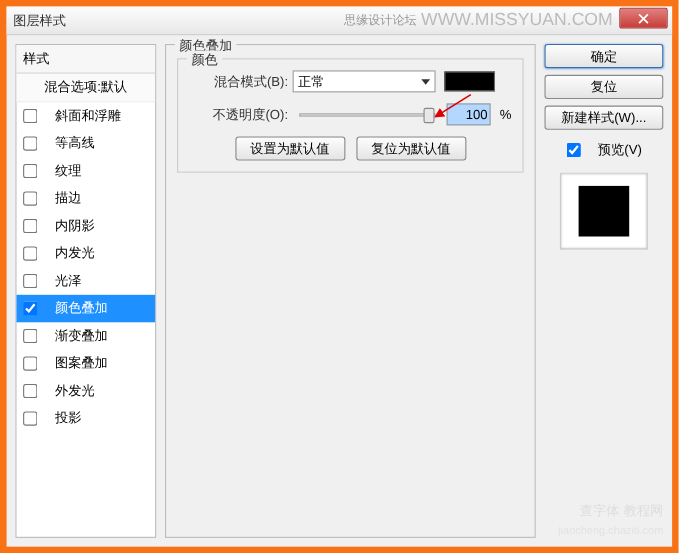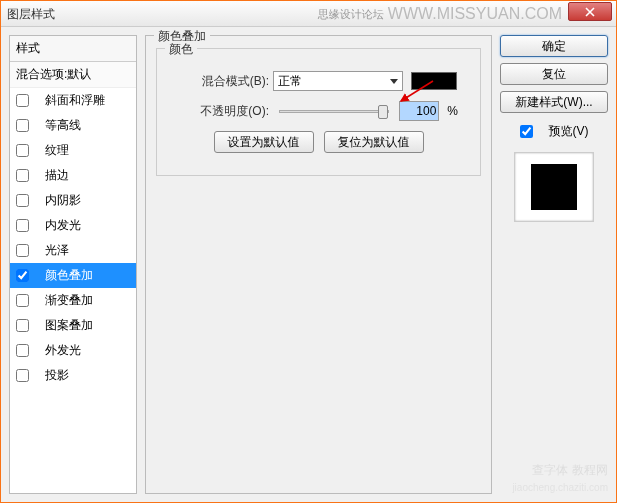--- a/index.html
+++ b/index.html
@@ -1,37 +1,37 @@
 <!DOCTYPE html>
 <html><head>
 <meta charset="utf-8">
 <style>
 * { margin: 0; padding: 0; box-sizing: border-box; font-family: "Microsoft YaHei", SimSun, Arial, sans-serif; font-size: 12px; }
 body { background: #f0f0f0; width: 617px; height: 503px; position: relative; }
-.window { width: 617px; height: 503px; background: #f0f0f0; border: 1px solid #f97316; position: relative; }
+.window { width: 617px; height: 503px; background: #f0f0f0; border: 6px solid #f97316; position: relative; }
 .titlebar { height: 26px; line-height: 26px; background: linear-gradient(#fdfdfd, #e8e8e8); border-bottom: 1px solid #ccc; display: flex; align-items: center; padding: 0 4px; }
 .titlebar-title { flex: 0 0 auto; padding-left: 2px; color: #333; }
 .tb-spacer { flex: 1; }
 .tb-credit { color: #999; font-size: 11px; margin-right: 4px; }
 .tb-url { color: #bbb; font-size: 16px; margin-right: 6px; font-family: Arial; }
 .close-btn { width: 44px; height: 19px; background: #d9534f; background: linear-gradient(#e28080, #c83c36); border: 1px solid #a03030; border-radius: 2px; display: flex; align-items: center; justify-content: center; margin-top: -4px; }
 .close-btn svg { width: 10px; height: 10px; }
 .content { display: flex; padding: 8px; gap: 8px; height: calc(100% - 26px); }
 .left-panel { width: 128px; border: 1px solid #bbb; background: #fff; }
 .left-header { border-bottom: 1px solid #ccc; padding: 4px 6px; background: #f7f7f7; }
-.left-sub { border-bottom: 1px solid #eee; padding: 4px 6px; background: #fafafa; }
+.left-sub { border-bottom: 1px solid #eee; padding: 4px 6px; background: #fafafa; text-align: center; }
 .style-list { }
 .style-item { display: flex; align-items: center; padding: 4px 6px; gap: 16px; cursor: pointer; }
 .style-item.indent { }
 .style-item input[type=checkbox] { width: 13px; height: 13px; }
 .style-item.selected { background: #1e90ff; color: #fff; }
 .center-panel { flex: 1; position: relative; }
 .fieldset { border: 1px solid #bbb; padding: 8px 10px 10px 10px; margin-bottom: 8px; position: relative; }
 .fieldset-label { position: absolute; top: -8px; left: 8px; background: #f0f0f0; padding: 0 4px; color: #333; }
-.inner-fieldset { border: 1px solid #ccc; padding: 22px; position: relative; margin-top: 4px; }
+.inner-fieldset { border: 1px solid #ccc; padding: 10px; position: relative; margin-top: 4px; }
 .row { display: flex; align-items: center; margin-bottom: 10px; gap: 4px; }
 .row-label { width: 90px; text-align: right; color: #333; }
 .dropdown { flex: 0 0 130px; height: 20px; border: 1px solid #999; background: #fff; display: flex; align-items: center; justify-content: space-between; padding: 0 4px; }
 .dropdown-arrow { width: 0; height: 0; border-left: 4px solid transparent; border-right: 4px solid transparent; border-top: 5px solid #333; }
 .color-swatch { width: 46px; height: 18px; background: #000; border: 1px solid #666; margin-left: 4px; }
 .slider-track { flex: 1; height: 3px; background: #ddd; border: 1px solid #aaa; position: relative; margin: 0 6px; max-width: 130px; }
 .slider-thumb { position: absolute; right: 0; top: -6px; width: 10px; height: 14px; background: #e8e8e8; border: 1px solid #888; border-radius: 2px; }
 .num-input { width: 40px; height: 20px; border: 1px solid #999; background: #b3d7ff; text-align: right; padding: 0 2px; }
 .pct { margin-left: 4px; }
 .btn-row { display: flex; gap: 10px; justify-content: center; margin-top: 6px; }

